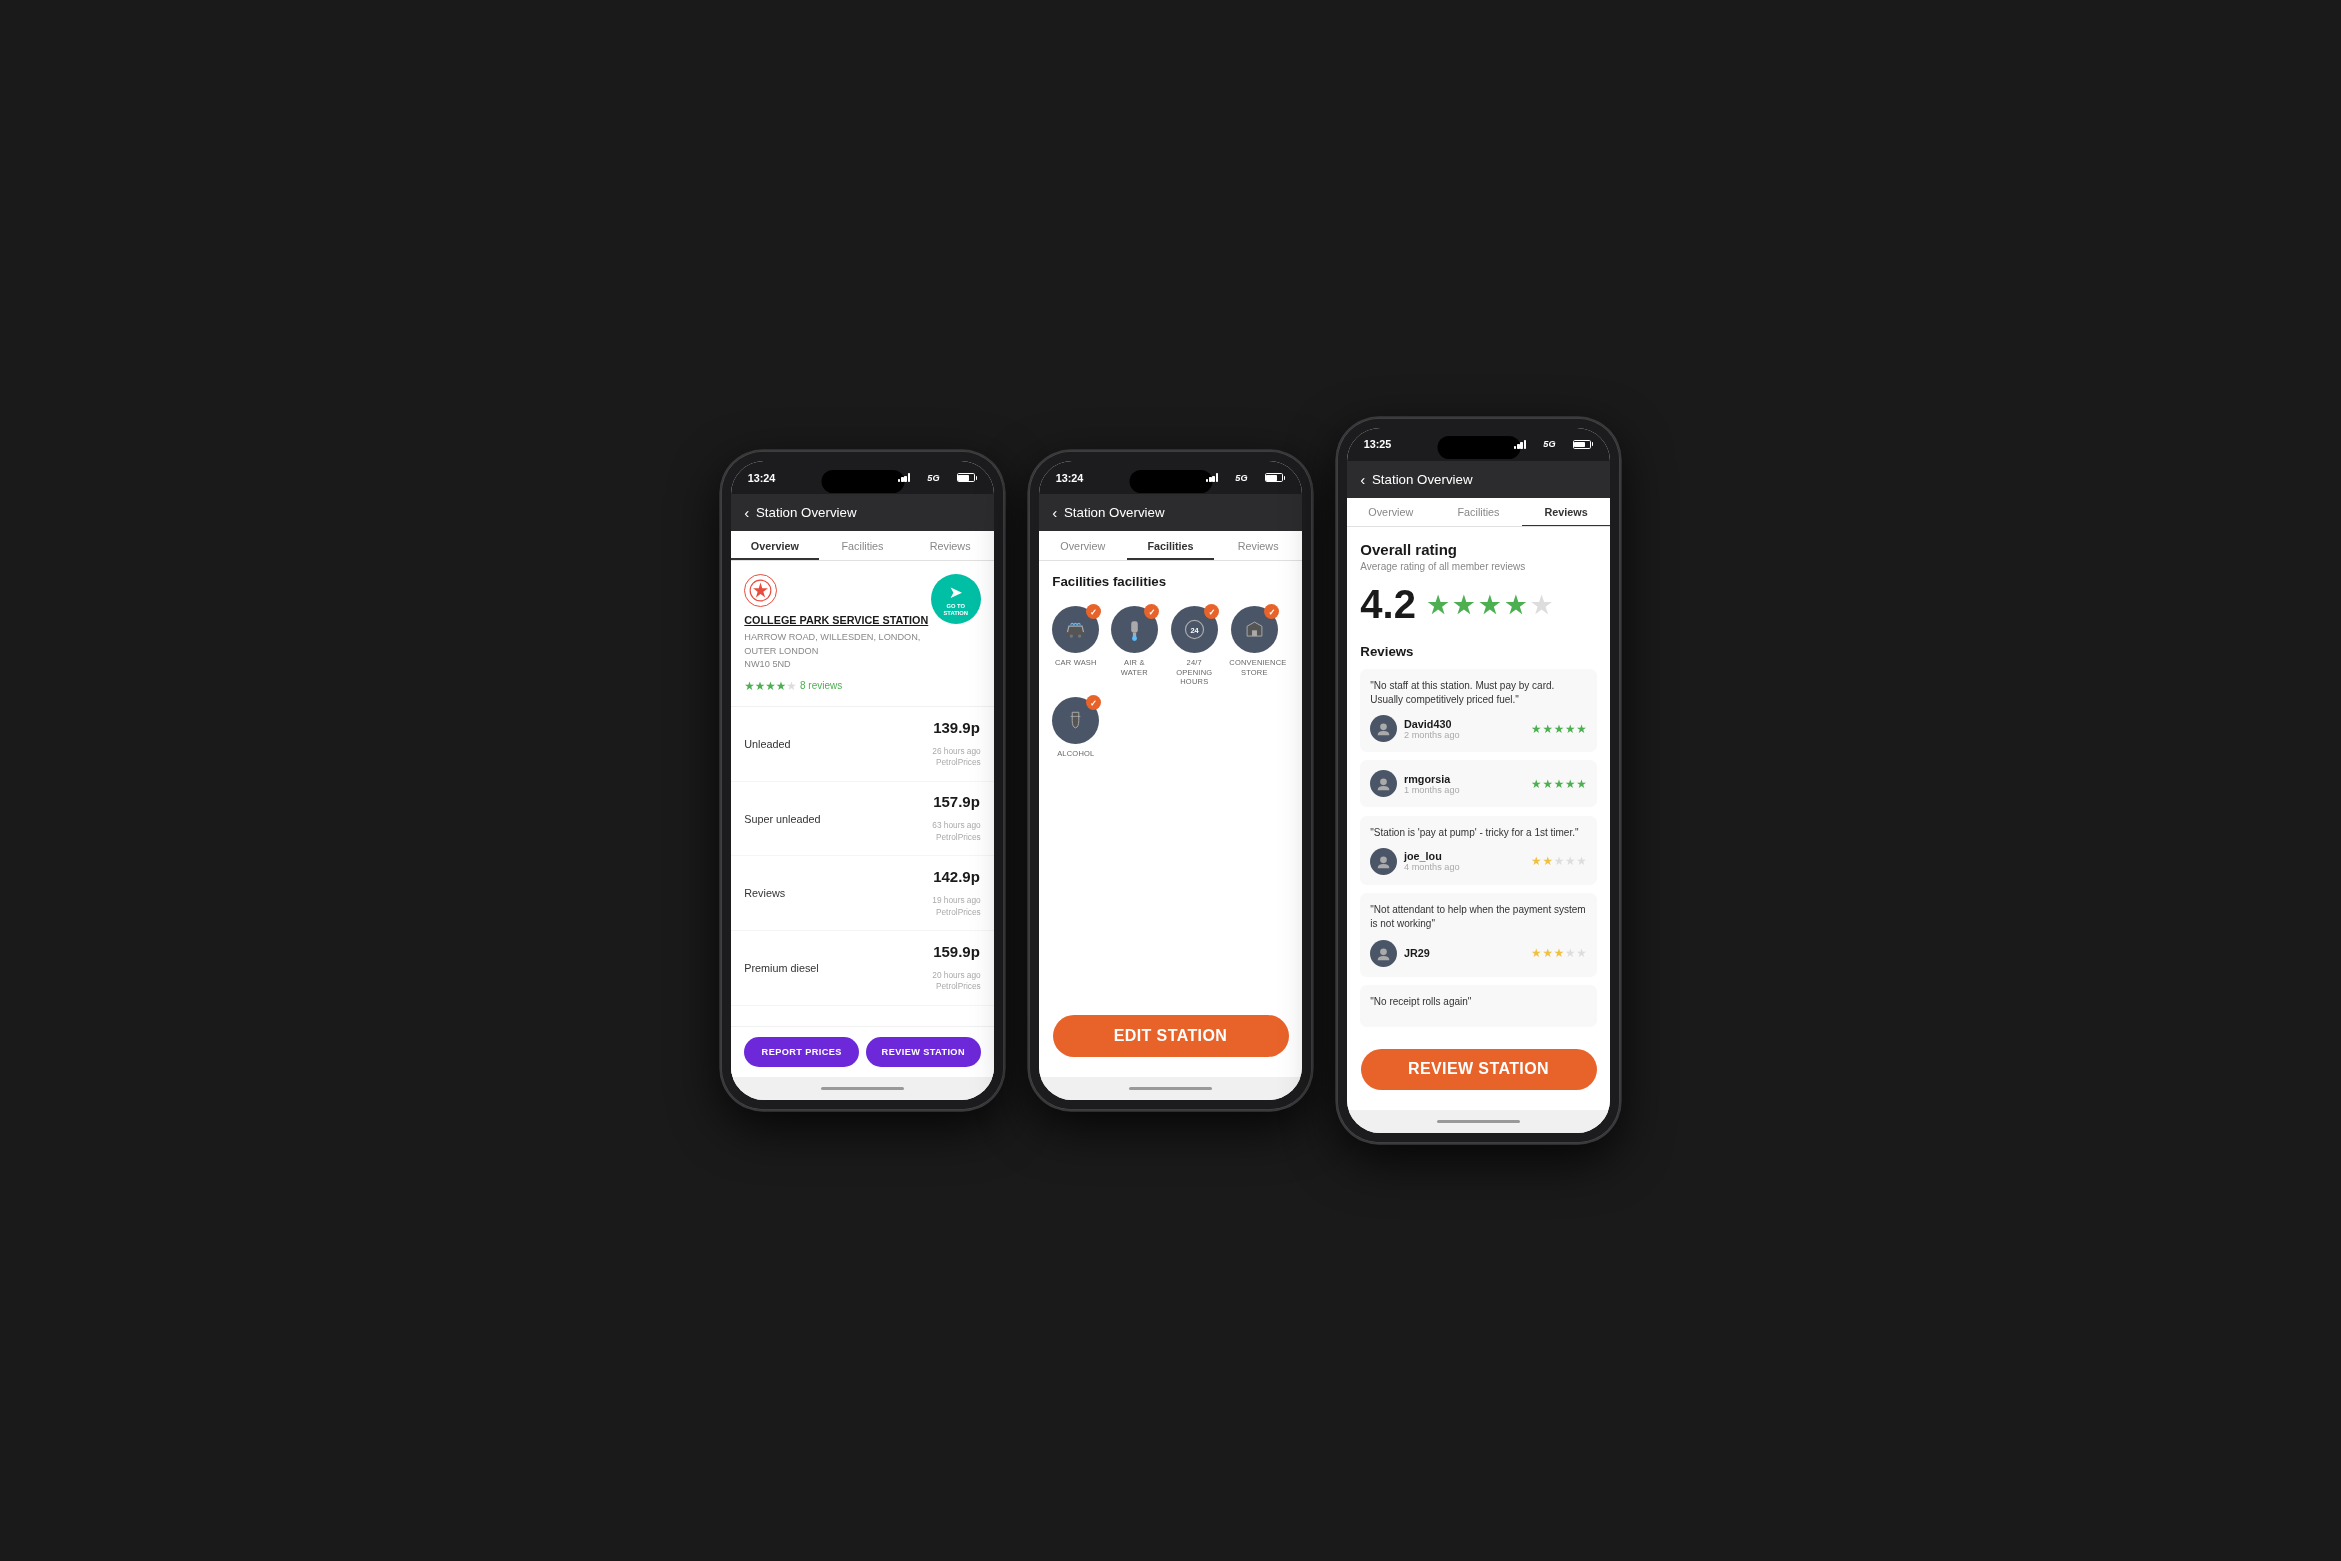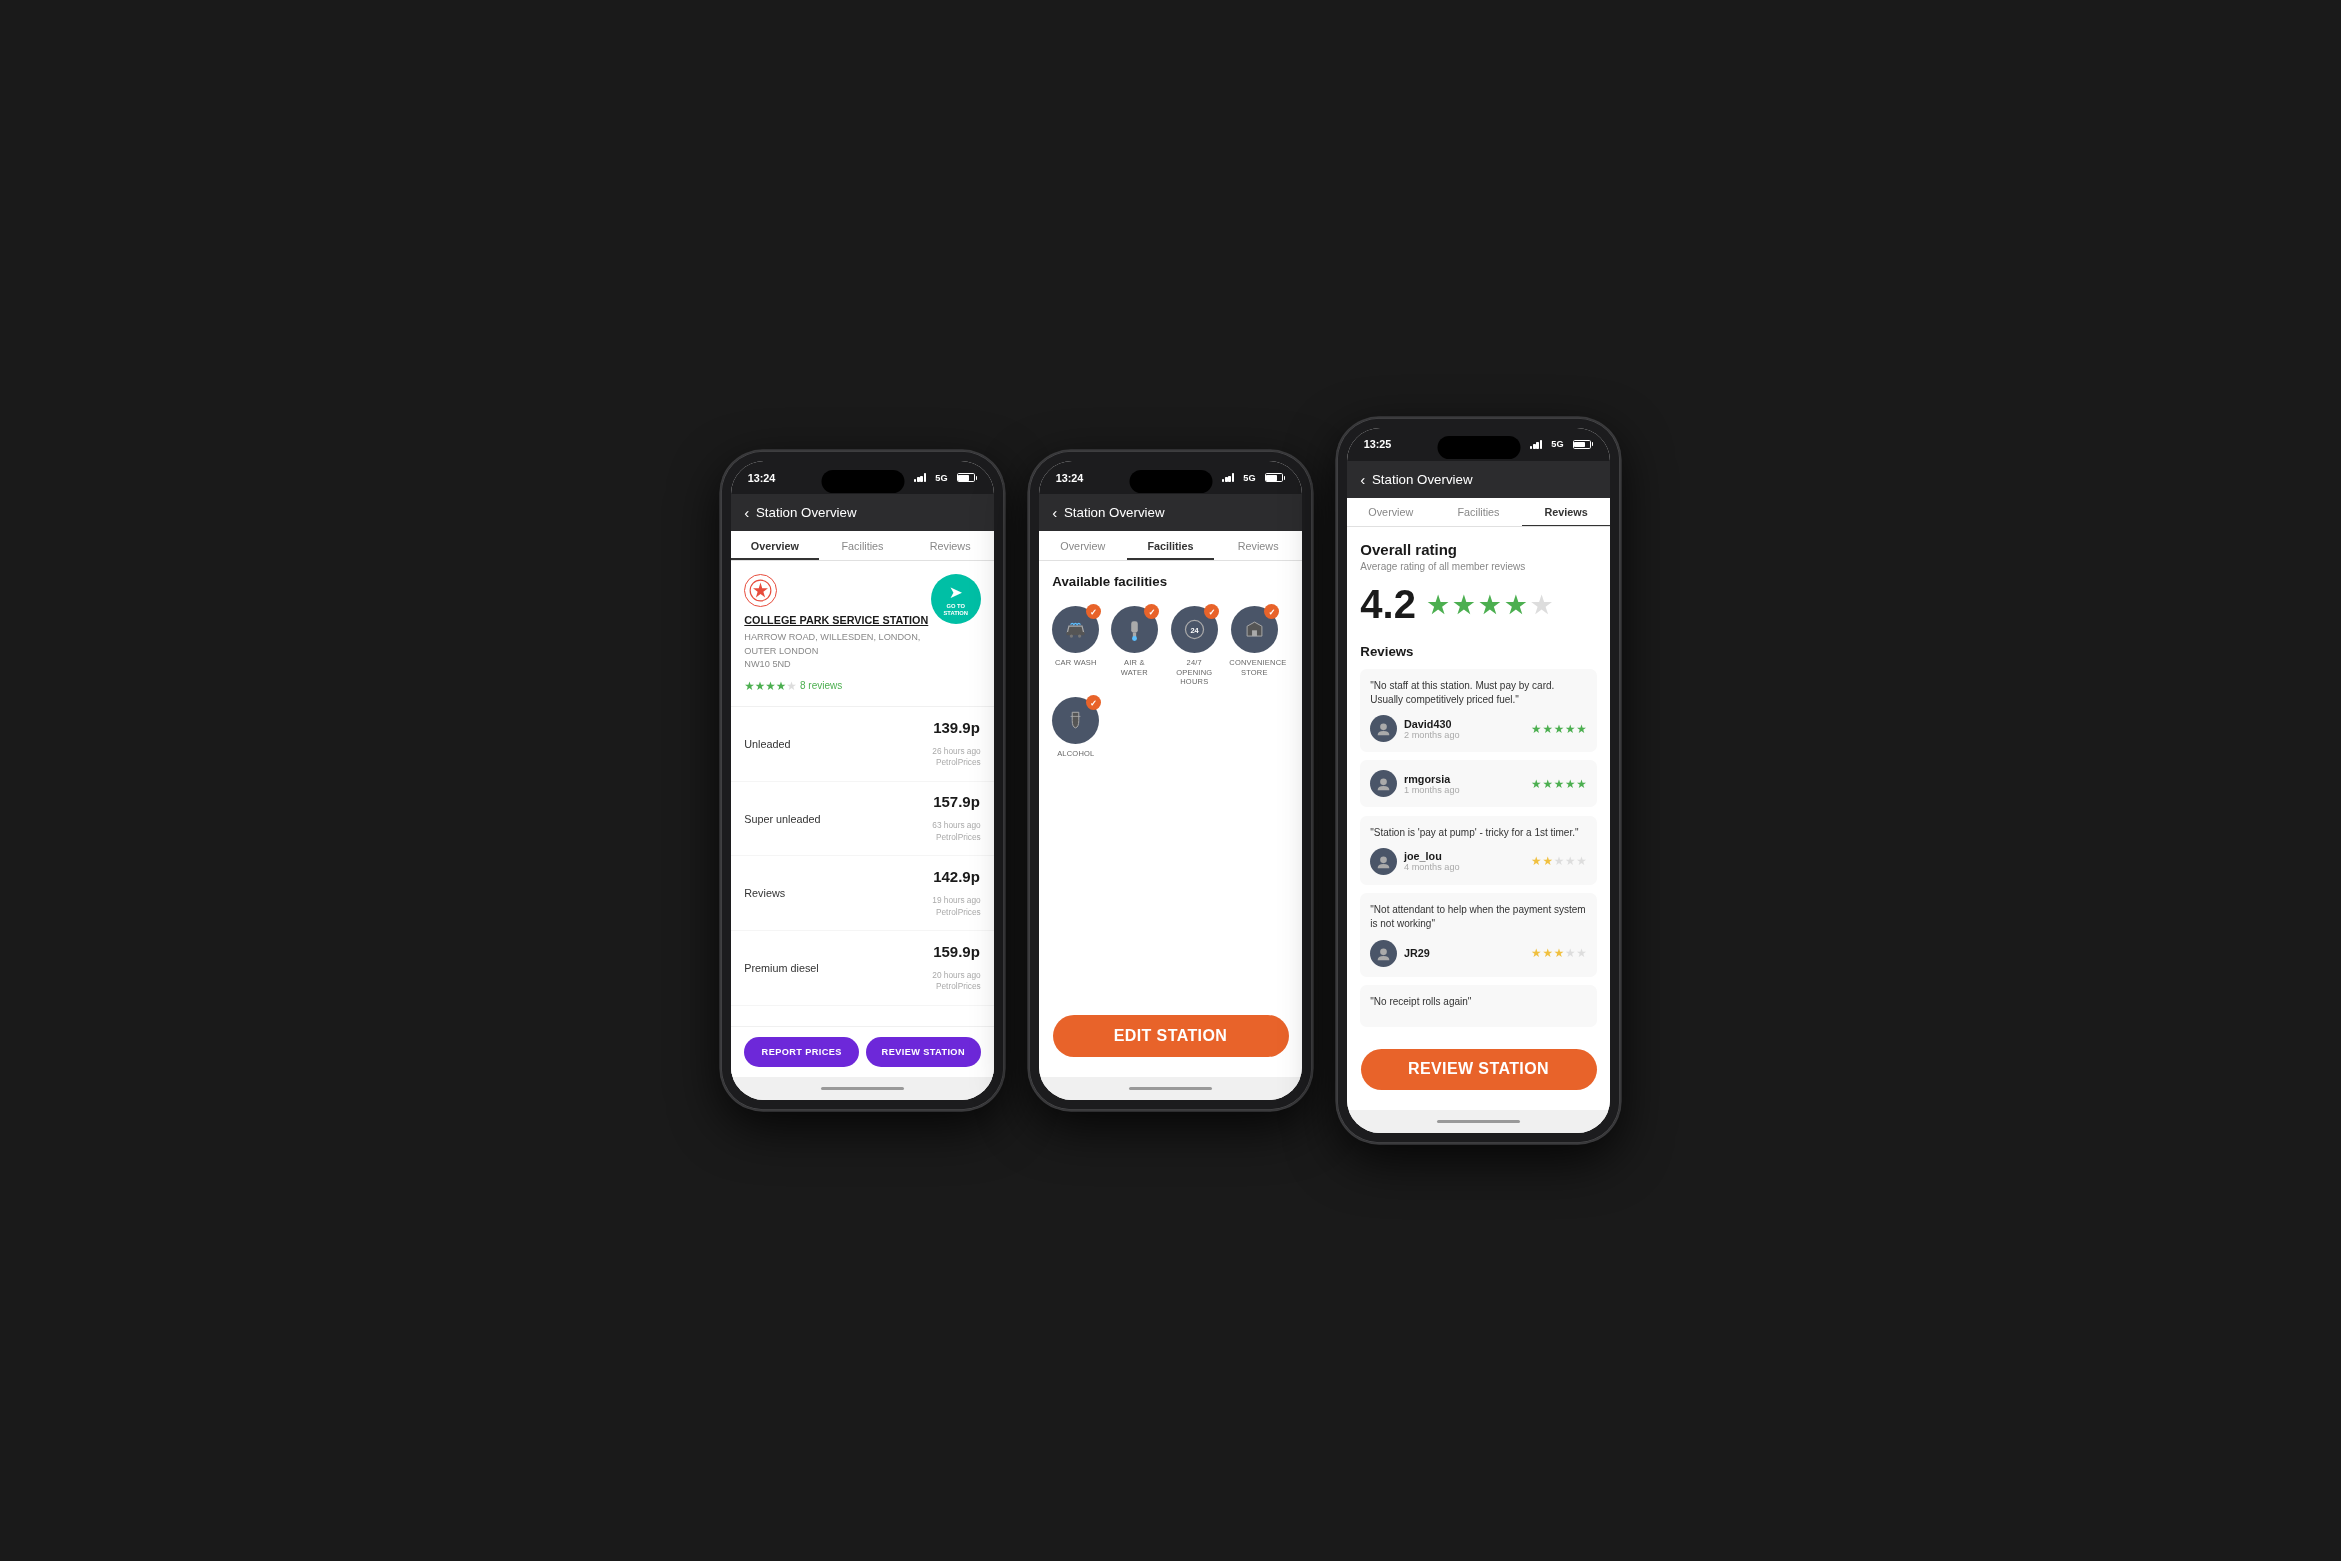--- a/index.html
+++ b/index.html
@@ -56,24 +56,25 @@
     }
     .status-time {
       color: #fff;
       font-size: 10.8px;
       font-weight: 600;
       z-index: 2;
     }
     .status-icons {
       display: flex;
       align-items: center;
-      gap: 9px;
+      gap: 17px;
       color: #fff;
       font-size: 9.2px;
       z-index: 2;
+      font-style: italic;
     }
     .battery-icon {
       display: flex;
       align-items: center;
       gap: 0.8px;
     }
     .battery-body {
       width: 18.3px;
       height: 9.2px;
       border: 1.2px solid #fff;
@@ -618,21 +619,21 @@
           <span class="nav-back">‹</span>
           <span class="nav-title">Station Overview</span>
         </div>
         <div class="tabs-bar">
           <div class="tab-item">Overview</div>
           <div class="tab-item active">Facilities</div>
           <div class="tab-item">Reviews</div>
         </div>
         <div class="content-area">
           <div class="facilities-section">
-            <div class="facilities-title">Available facilities</div>
+            <div class="facilities-title">Facilities facilities</div>
             <div class="facilities-grid">
 
               <div class="facility-item">
                 <div class="facility-icon-wrapper">
                   <div class="facility-circle">
                     <svg width="23" height="23" viewBox="0 0 28 28" fill="none">
                       <path d="M4 18 L6 10 L22 10 L24 18" stroke="#aaa" stroke-width="1.5" fill="#555"></path>
                       <rect x="3" y="17" width="22" height="4" rx="1" fill="#555"></rect>
                       <circle cx="9" cy="22" r="2" fill="#777"></circle>
                       <circle cx="19" cy="22" r="2" fill="#777"></circle>

